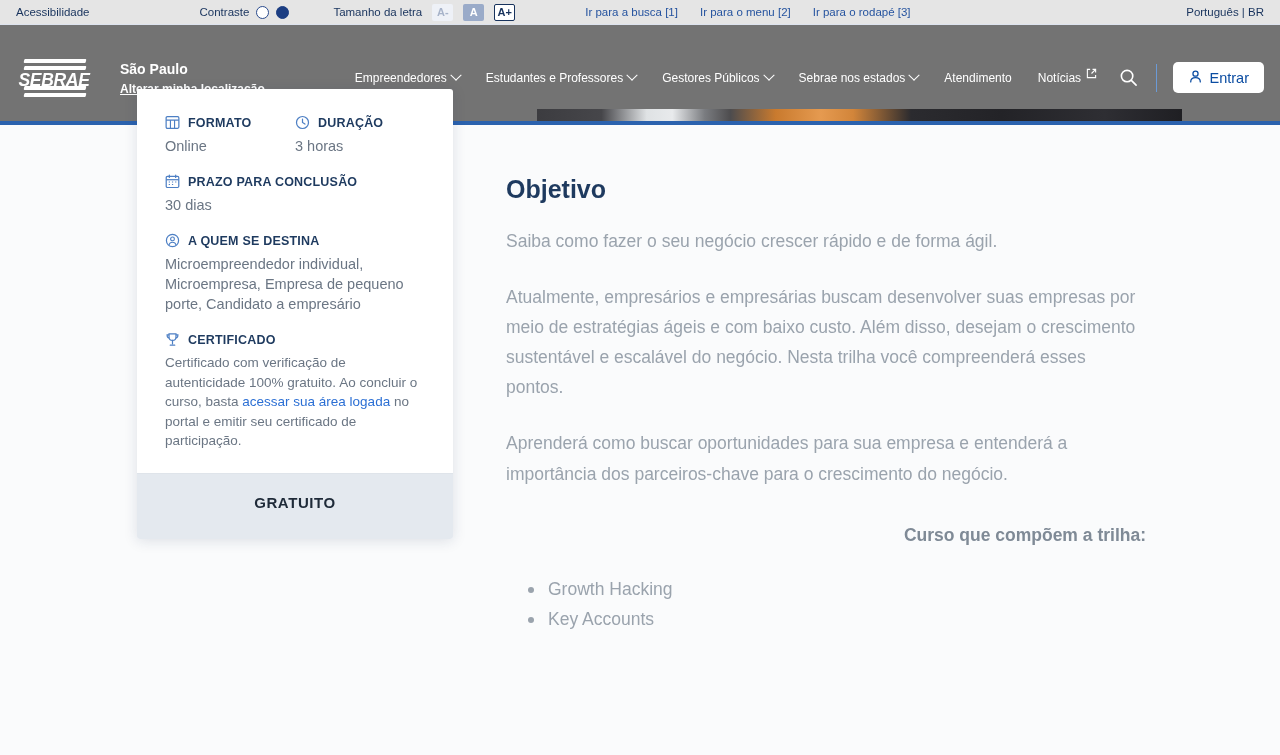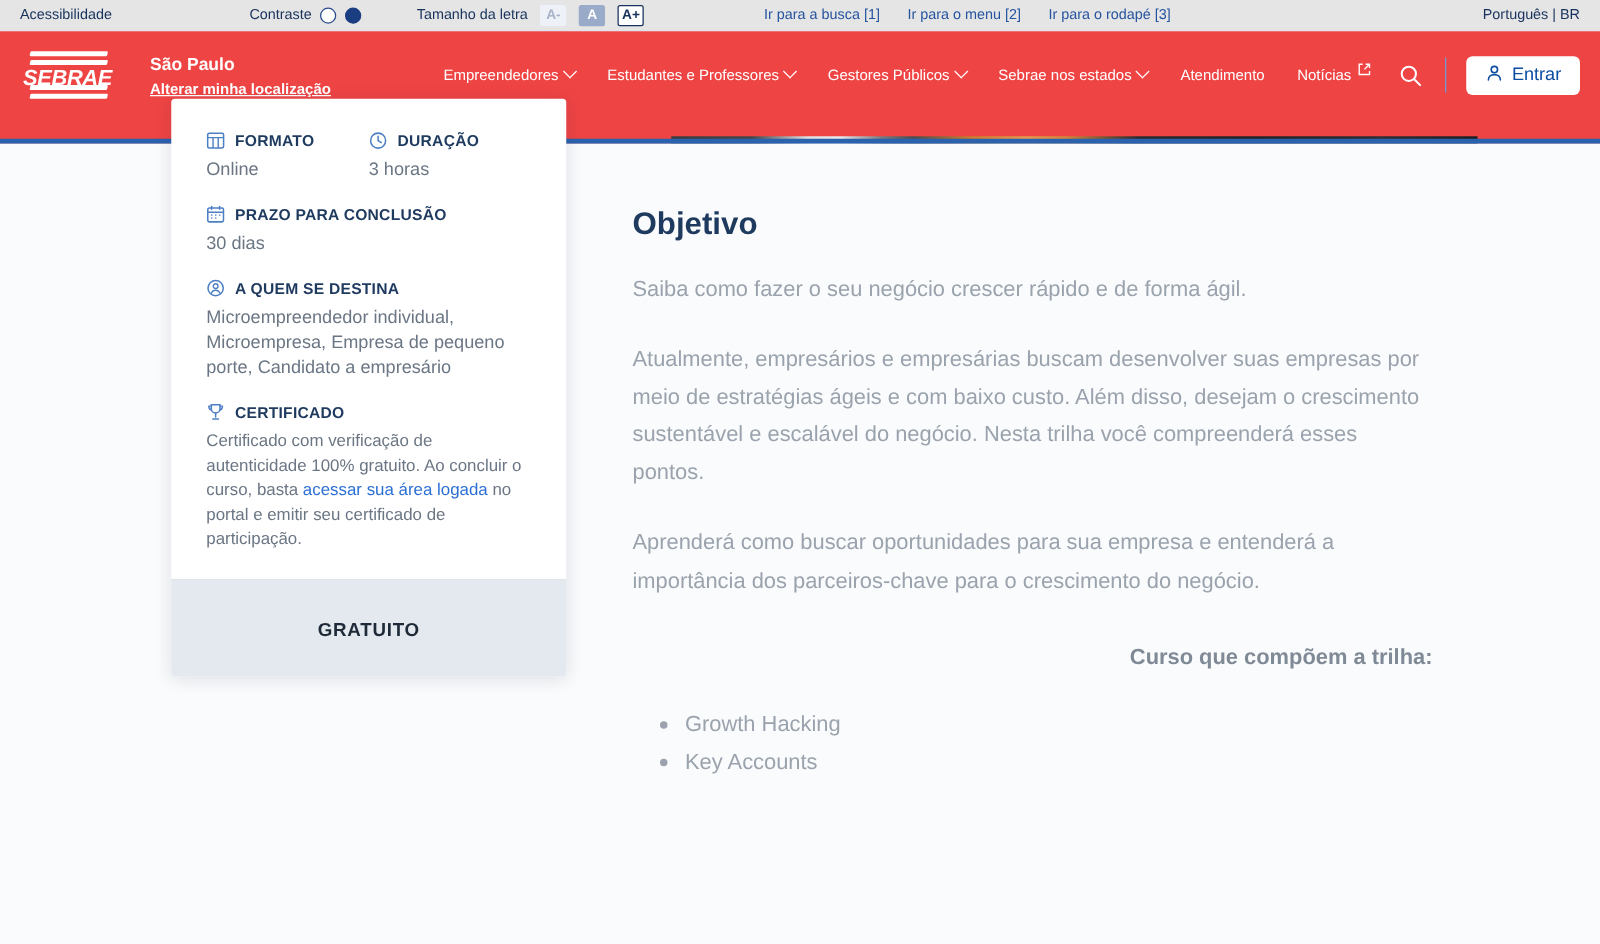--- a/index.html
+++ b/index.html
@@ -36,36 +36,36 @@
   .fs-btn {
     width: 21px; height: 17px;
     display: inline-flex; align-items: center; justify-content: center;
     font-size: 11px; font-weight: 600;
     border-radius: 2px;
     margin-left: 3px;
   }
   .fs-btn.disabled { color: #a7b3c9; background: #eef1f7; border: 1px solid transparent; }
   .fs-btn.mid { color: #ffffff; background: #9aabc9; }
   .fs-btn.active { color: #17325c; background: #ffffff; border: 1.4px solid #17325c; }
-  .skip-links { display: flex; gap: 22px; margin-left: 96px; }
+  .skip-links { display: flex; gap: 22px; margin-left: 70px; }
   .skip-links a {
     color: #25539f; font-size: 11.5px; text-decoration: none;
   }
   .a11y-lang {
     position: absolute; right: 16px; top: 50%; transform: translateY(-50%);
     color: #17325c; font-size: 11.5px;
   }
 
   
   .header {
-    height: 90px;
-    background: #ef4444;
+    height: 100px;
+    background: #737373;
     position: relative;
     display: flex;
-    align-items: flex-start;
+    align-items: center;
   }
   .header-inner {
     display: flex;
     align-items: center;
     width: 100%;
     height: 60px;
     margin-top: 5px;
     padding: 0 16px 0 10px;
   }
   
@@ -180,21 +180,21 @@
     color: #6b7684; font-size: 14.5px;
     margin-top: 6px; line-height: 1.38;
   }
   .info-val.small { font-size: 13.5px; line-height: 1.45; }
   .info-val a { color: #2b6fd4; text-decoration: none; }
   .ico { width: 15px; height: 15px; flex: 0 0 auto; display: block; }
 
   .card-footer {
     background: #e4e9ef;
     border-top: 1px solid #dfe4ea;
-    padding: 32px 28px 28px;
+    padding: 20px 28px 28px;
     text-align: center;
     border-radius: 0 0 3px 3px;
   }
   .price {
     color: #1e2a38; font-size: 15px; font-weight: 700;
     letter-spacing: .6px;
   }
   .btn-inscreva {
     display: block;
     margin: 20px auto 0;

